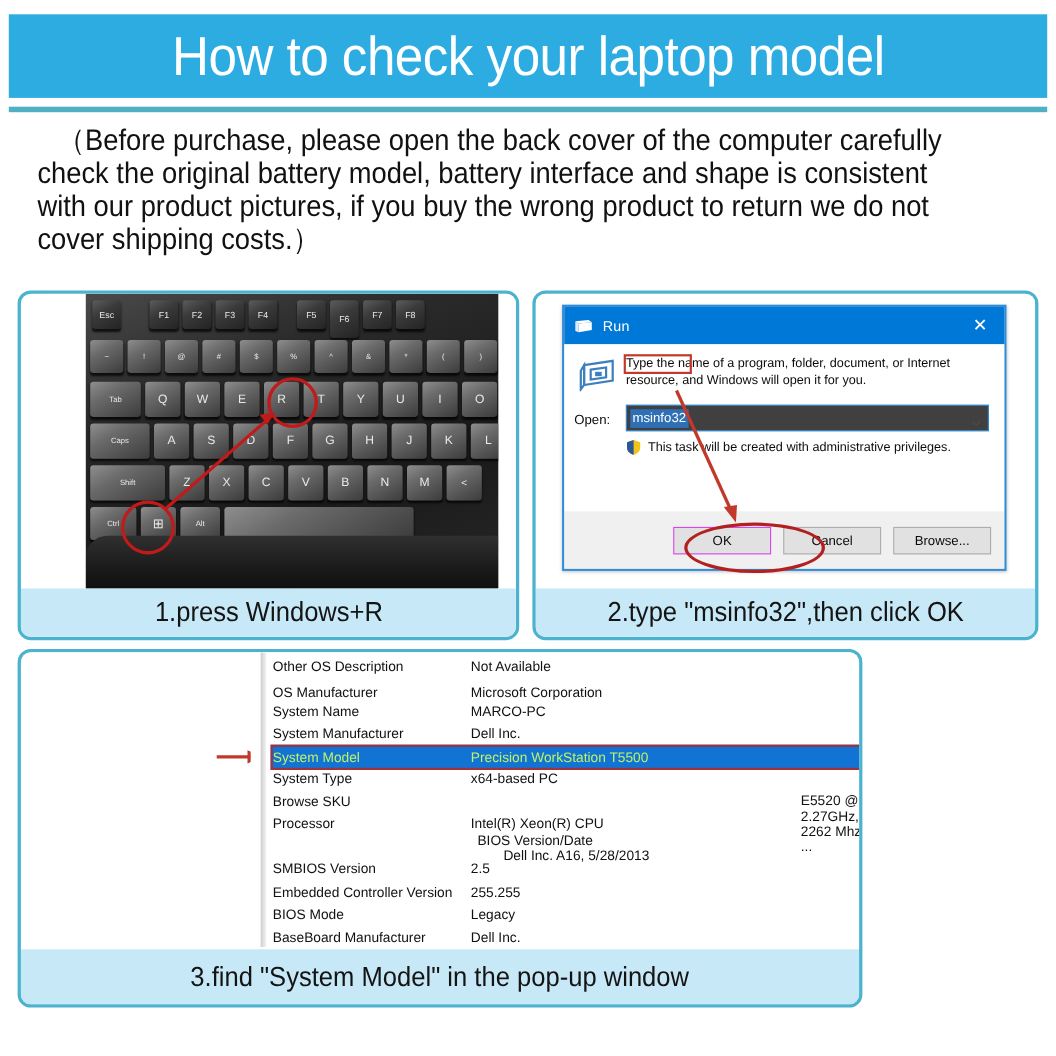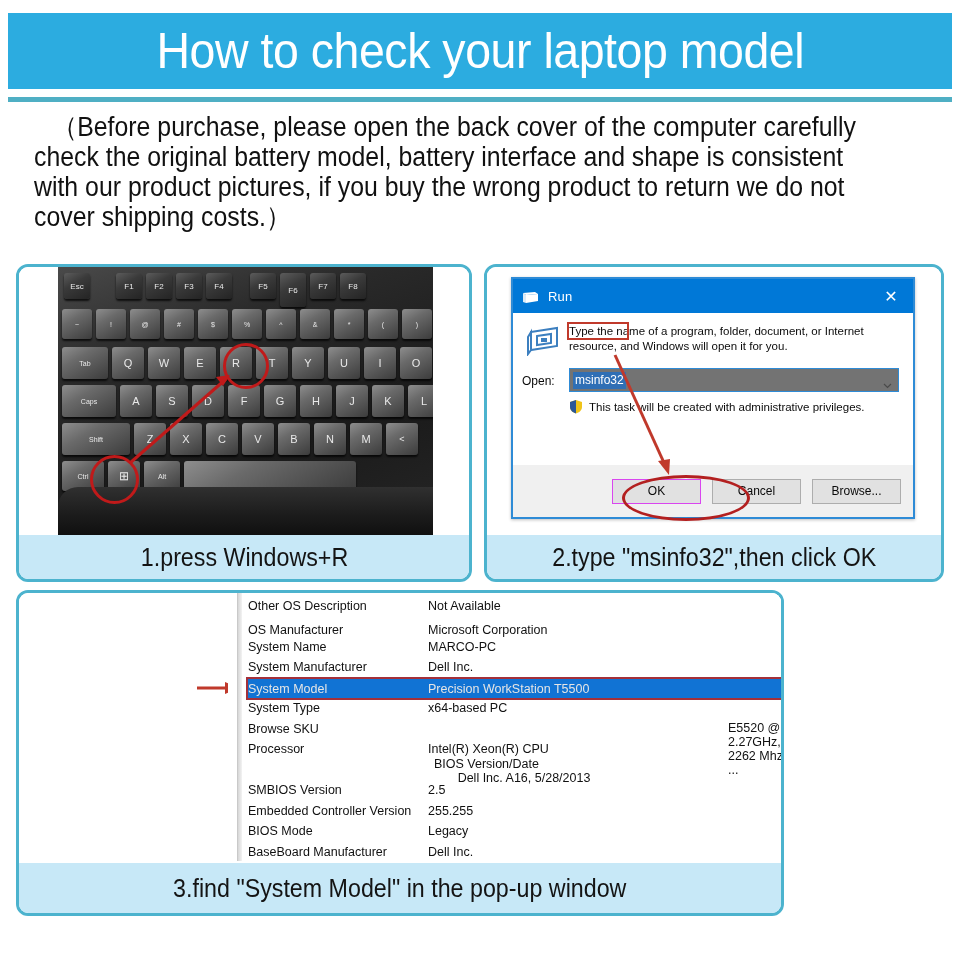--- a/index.html
+++ b/index.html
@@ -51,21 +51,21 @@
     border: 3px solid #4CB3CE;
     border-radius: 12px;
     box-sizing: border-box;
     overflow: hidden;
   }
   .panel-1 { left: 16px;  top: 264px; width: 456px; height: 318px; }
   .panel-2 { left: 484px; top: 264px; width: 460px; height: 318px; }
   .panel-3 { left: 16px;  top: 590px; width: 768px; height: 326px; }
 
   .panel-body { position: relative; width: 100%; background:#fff; }
-  .p1 .panel-body { height: 272px; }
+  .p1 .panel-body { height: 272px; margin-left: 20px; }
   .p2 .panel-body { height: 272px; }
   .p3 .panel-body { height: 272px; }
 
   .caption {
     position: absolute; left: 0; bottom: 0; width: 100%;
     background: #C7E8F7;
     display: flex; align-items: center; justify-content: center;
     color: #141414;
     font-size: 25px;
     font-weight: 500;
@@ -136,21 +136,21 @@
   }
   .run-desc-box {
     position: absolute; left: 54px; top: 9px; width: 62px; height: 18px;
     border: 2px solid #C0392B; box-sizing: border-box;
   }
   .run-openlabel {
     position: absolute; left: 9px; top: 61px; font-size: 12px; color:#0b0b0b;
   }
   .run-combo {
     position: absolute; left: 56px; top: 55px; width: 330px; height: 24px;
-    border: 1px solid #2E8BD6; background: #737373; box-sizing: border-box;
+    border: 1px solid #2E8BD6; background: #404040; box-sizing: border-box;
   }
   .run-combo-value {
     position: absolute; left: 3px; top: 3px; height: 17px; padding: 0 2px;
     background: #2F6FB5; color: #ffffff; font-size: 12px; line-height: 17px;
     font-family: "Liberation Sans", sans-serif;
   }
   .run-combo-arrow {
     position: absolute; right: 6px; top: 7px; width: 9px; height: 9px;
   }
   .run-note {
@@ -187,21 +187,21 @@
   }
   .si-row {
     position: absolute; left: 20px; width: 552px; height: 21px;
     display: flex; align-items: center;
     font-size: 12.5px; color: #111; font-family: "Liberation Sans", sans-serif;
   }
   .si-name { width: 180px; flex: 0 0 auto; }
   .si-val  { flex: 1 1 auto; }
   .si-val2 { width: 300px; flex:0 0 auto; }
   .si-row.sel {
-    background: #1173D4; color: #e5e5e5;
+    background: #1173D4; color: #bef264;
     border: 2px solid #A4303A; box-sizing: border-box;
     left: 18px; width: 556px; height: 23px;
   }
   .si-arrow { position: absolute; left: 0; top: 0; width: 209px; height: 268px; }
 </style>
 </head>
 <body>
 
 <div class="page">
 

